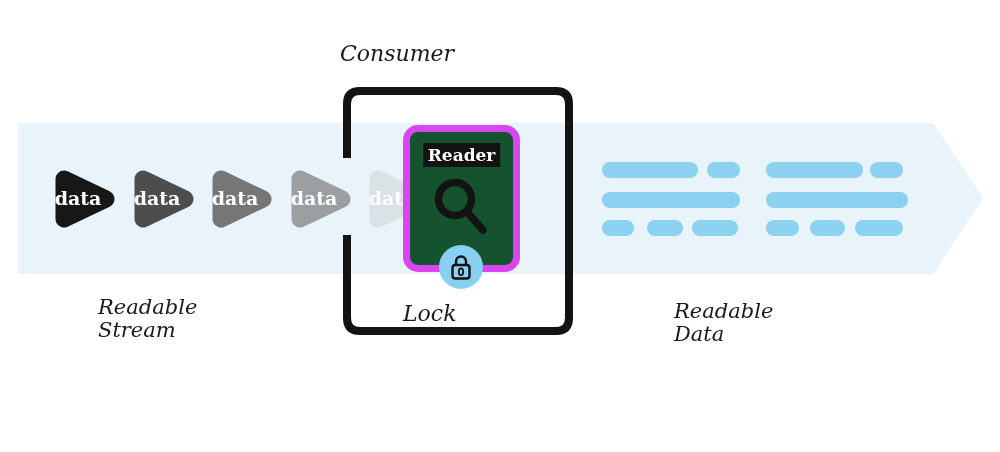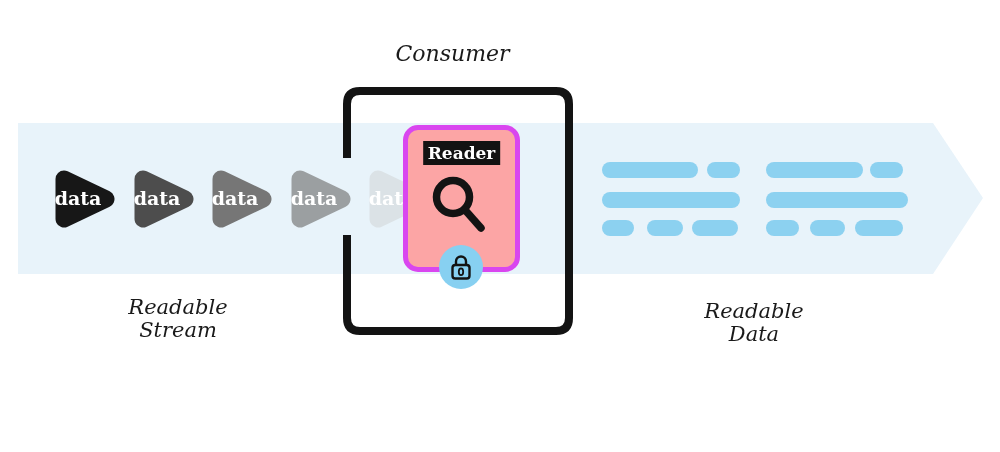--- a/index.html
+++ b/index.html
@@ -23,38 +23,38 @@
     position:absolute;left:1px;top:50%;width:48px;transform:translateY(-52%);
     text-align:center;color:#ffffff;font-weight:bold;font-size:19px;line-height:1;
   }
 
   
   .pbar{position:absolute;height:16px;border-radius:8px;}
 
   
   #reader-card{
     left:403px;top:125px;width:117px;height:147px;box-sizing:border-box;
-    background:#fca5a5;border:5px solid #d946ef;border-radius:15px;z-index:5;
+    background:#14532d;border:7px solid #d946ef;border-radius:15px;z-index:5;
   }
   #reader-label{
     position:absolute;left:50%;top:11px;transform:translateX(-50%);
     color:#ffffff;font-weight:bold;font-size:17px;line-height:1.2;
     padding:2px 5px;white-space:nowrap;
   }
   #magnifier-icon{position:absolute;left:18px;top:40px;}
 
   
   #lock-badge{
     left:439px;top:245px;width:44px;height:44px;border-radius:50%;z-index:6;
     display:flex;align-items:center;justify-content:center;
   }
 
   
   .caption{
-    position:absolute;color:#1a1a1a;font-style:italic;text-align:center;
+    position:absolute;color:#1a1a1a;font-style:italic;
     font-size:21px;line-height:23px;z-index:7;
   }
   #consumer-caption{left:340px;top:42px;width:225px;font-size:22px;}
   #lock-caption{left:403px;top:302px;width:117px;font-size:22px;}
   #readable-stream-caption{left:98px;top:296px;width:160px;}
   #processed-data-caption{left:674px;top:300px;width:160px;}
 </style>
 </head>
 <body>
 
@@ -127,20 +127,21 @@
   <div id="lock-badge" class="abs" style="background: rgb(135, 208, 241);">
     <svg width="28" height="30" viewBox="0 0 28 30">
       <path d="M 9 13 L 9 9.5 A 5 5 0 0 1 19 9.5 L 19 13" fill="none" stroke="#131313" stroke-width="2.4"></path>
       <rect x="5.5" y="13" width="17" height="13.5" rx="2.8" fill="none" stroke="#131313" stroke-width="2.4"></rect>
       <ellipse cx="14" cy="19.8" rx="2.2" ry="3.4" fill="none" stroke="#131313" stroke-width="1.8"></ellipse>
     </svg>
   </div>
 
   <div id="consumer-caption" class="caption">Consumer</div>
 
+  <div id="lock-caption" class="caption">Lock</div>
 
   <div id="readable-stream-caption" class="caption">
     <div>Readable</div>
     <div>Stream</div>
   </div>
 
   <div id="processed-data-caption" class="caption">
     <div>Readable</div>
     <div>Data</div>
   </div>

